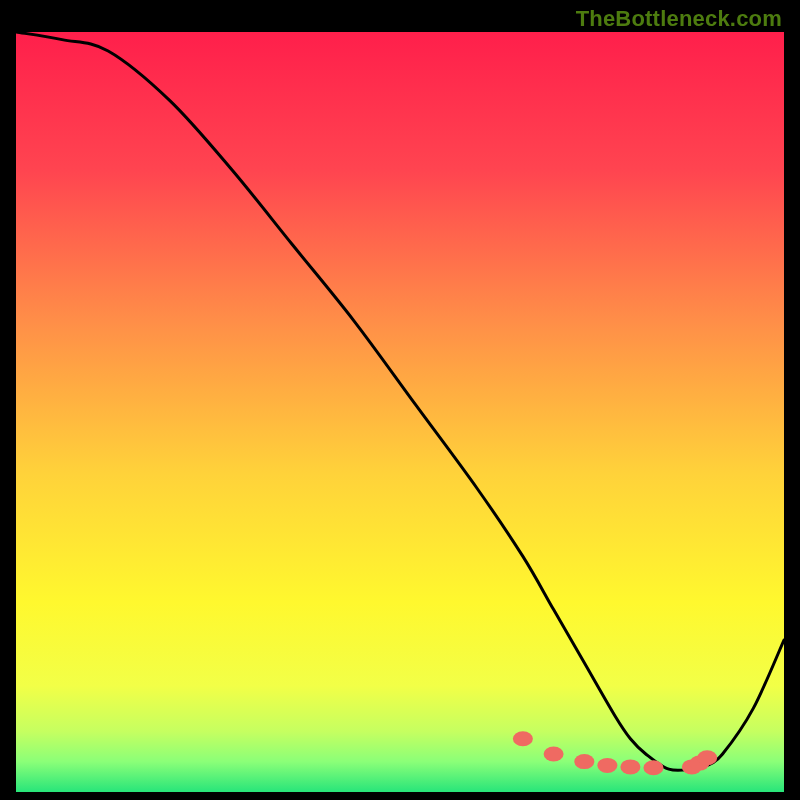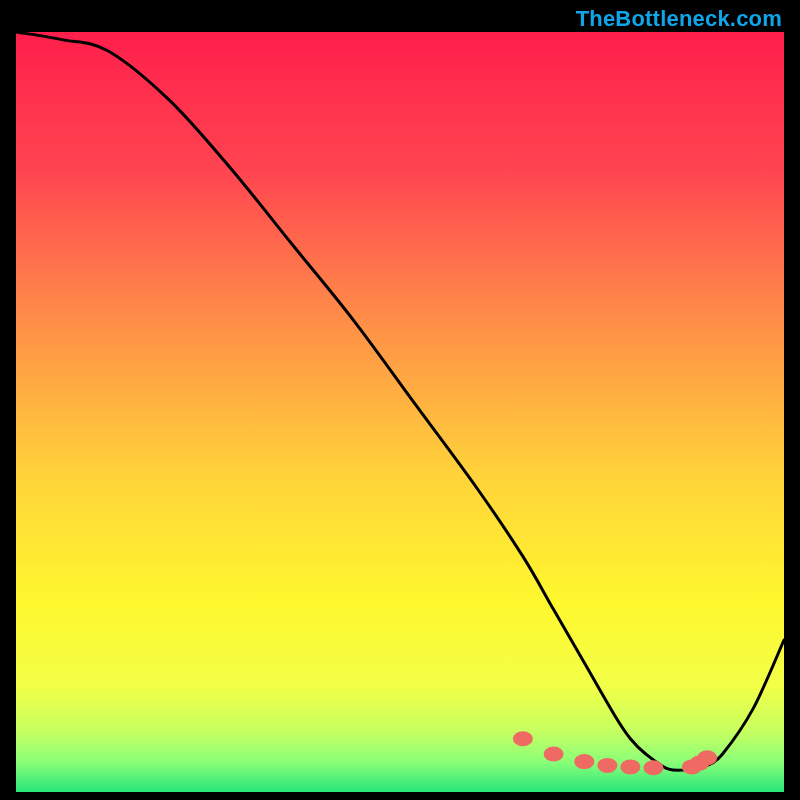--- a/index.html
+++ b/index.html
@@ -25,21 +25,21 @@
     width: 768px;
     height: 760px;
   }
   .watermark {
     position: absolute;
     top: 6px;
     right: 18px;
     font-family: Arial, Helvetica, sans-serif;
     font-size: 22px;
     font-weight: bold;
-    color: #0ea5e9;
+    color: #4d7c0f;
     letter-spacing: 0.2px;
   }
   svg { display: block; }
 </style>
 </head>
 <body>
 
 <div class="watermark">TheBottleneck.com</div>
 
 <div class="frame">

